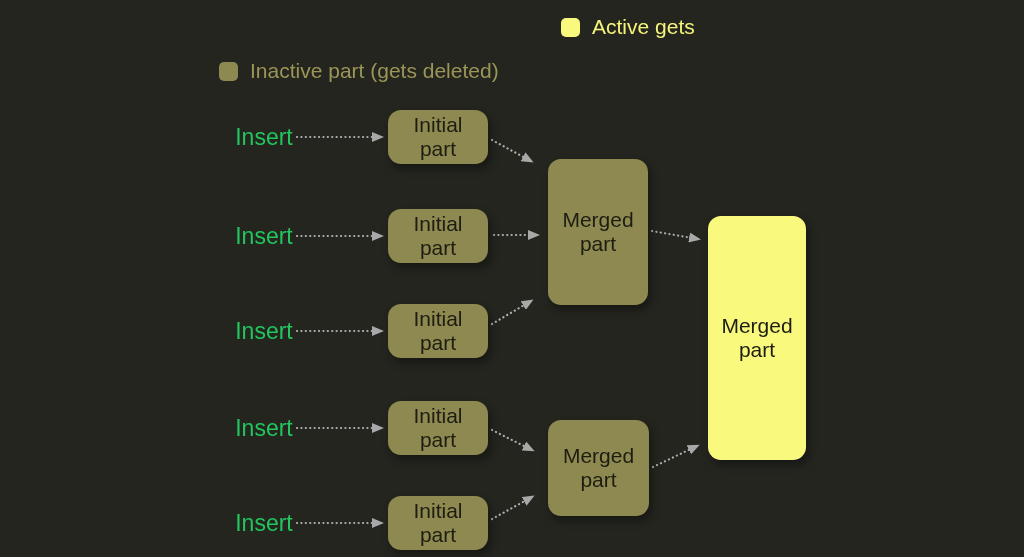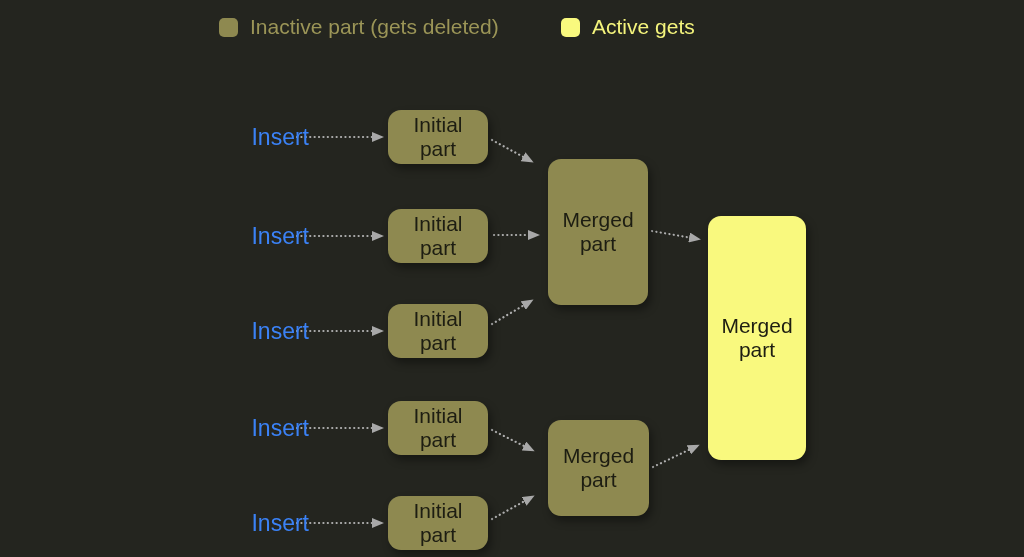--- a/index.html
+++ b/index.html
@@ -18,21 +18,21 @@
 
   
   .legend-item {
     position: absolute;
     top: 13px;
     display: flex;
     align-items: center;
     gap: 12px;
     height: 28px;
   }
-  .legend-item.inactive-item { left: 219px; }
+  .legend-item.inactive-item { left: 219px; margin-top: 44px; }
   .legend-item.active-item   { left: 561px; }
   .swatch {
     width: 19px;
     height: 19px;
     border-radius: 5px;
     flex: 0 0 auto;
   }
   .swatch.inactive { background: #8e8950; }
   .swatch.active   { background: #f9f97e; }
   .legend-label {
@@ -44,22 +44,22 @@
   .legend-label.active-text   { color: #f4f47c; }
 
   
   .insert {
     position: absolute;
     left: 219px;
     width: 90px;
     height: 30px;
     line-height: 30px;
     font-size: 23px;
-    color: #3b82f6;
-    text-align: right;
+    color: #22c55e;
+    text-align: center;
   }
   .insert.r1 { top: 122px; }
   .insert.r2 { top: 221px; }
   .insert.r3 { top: 316px; }
   .insert.r4 { top: 413px; }
   .insert.r5 { top: 508px; }
 
   
   .node {
     position: absolute;

